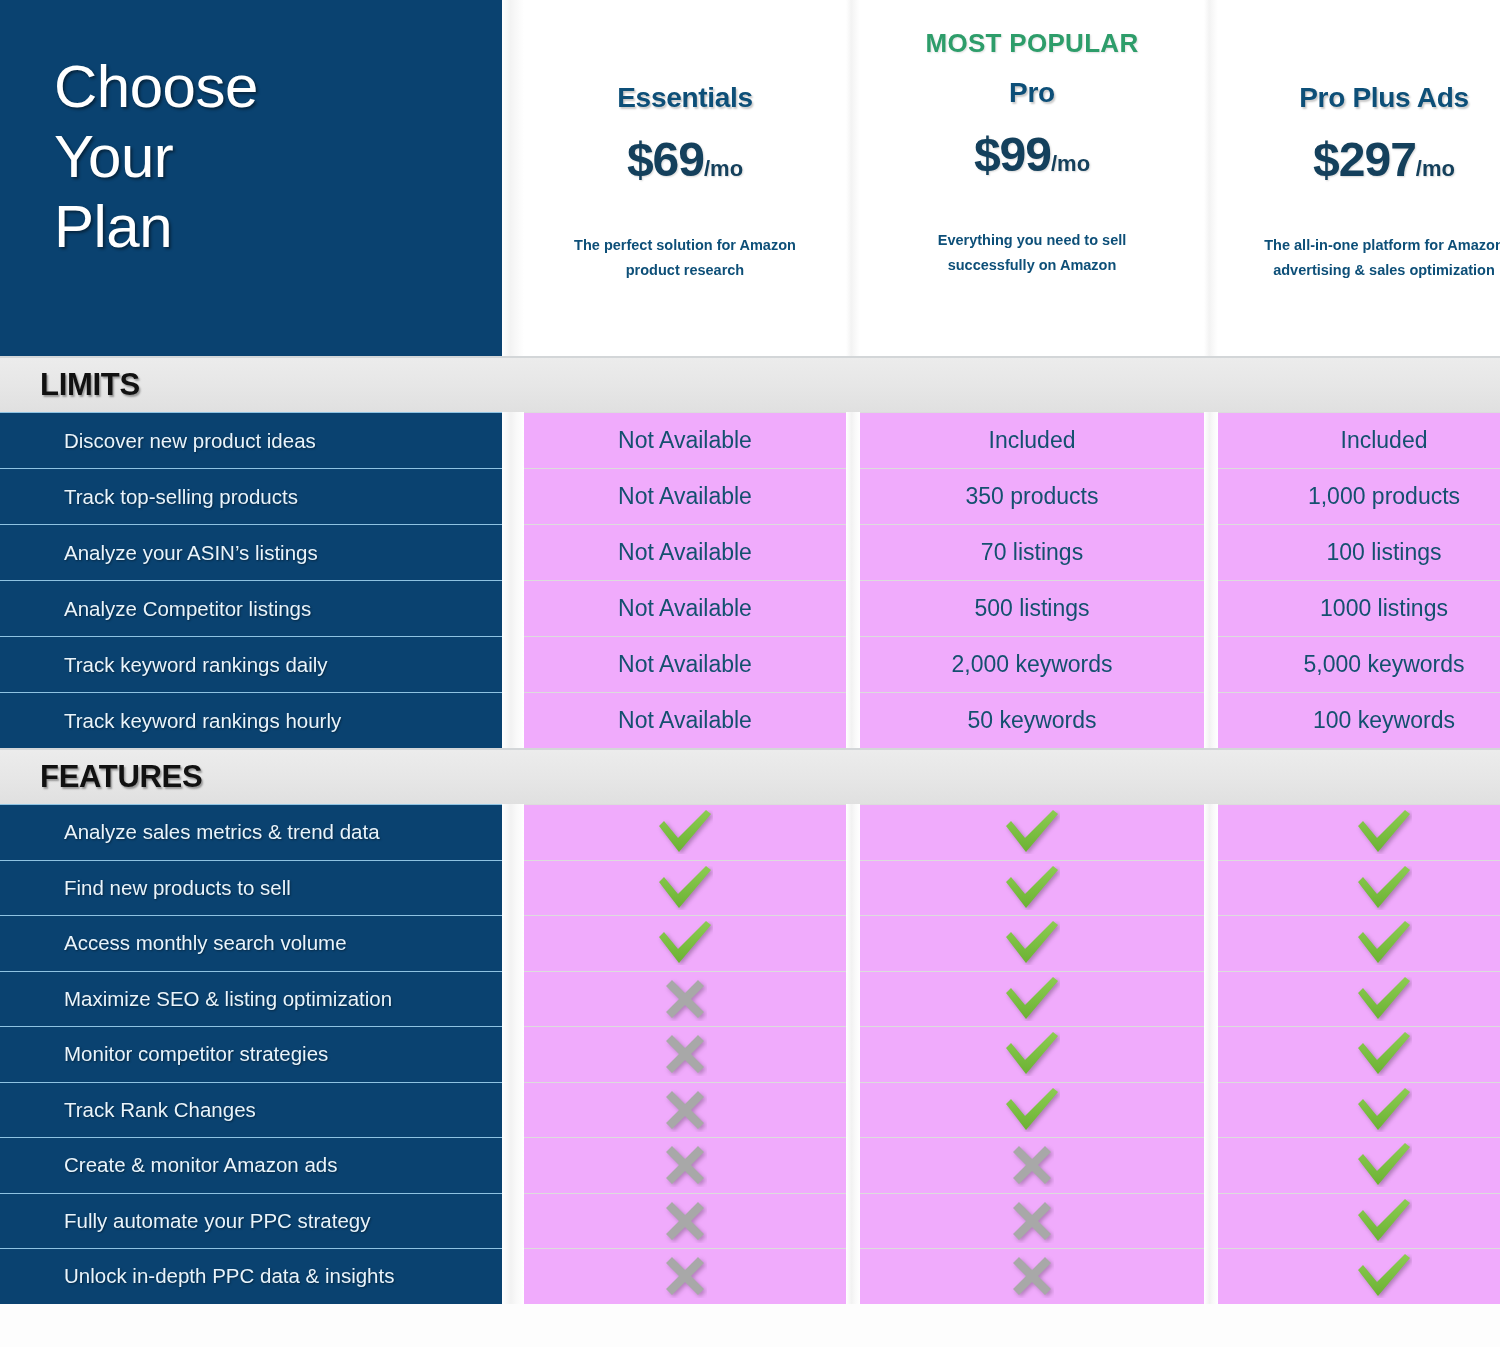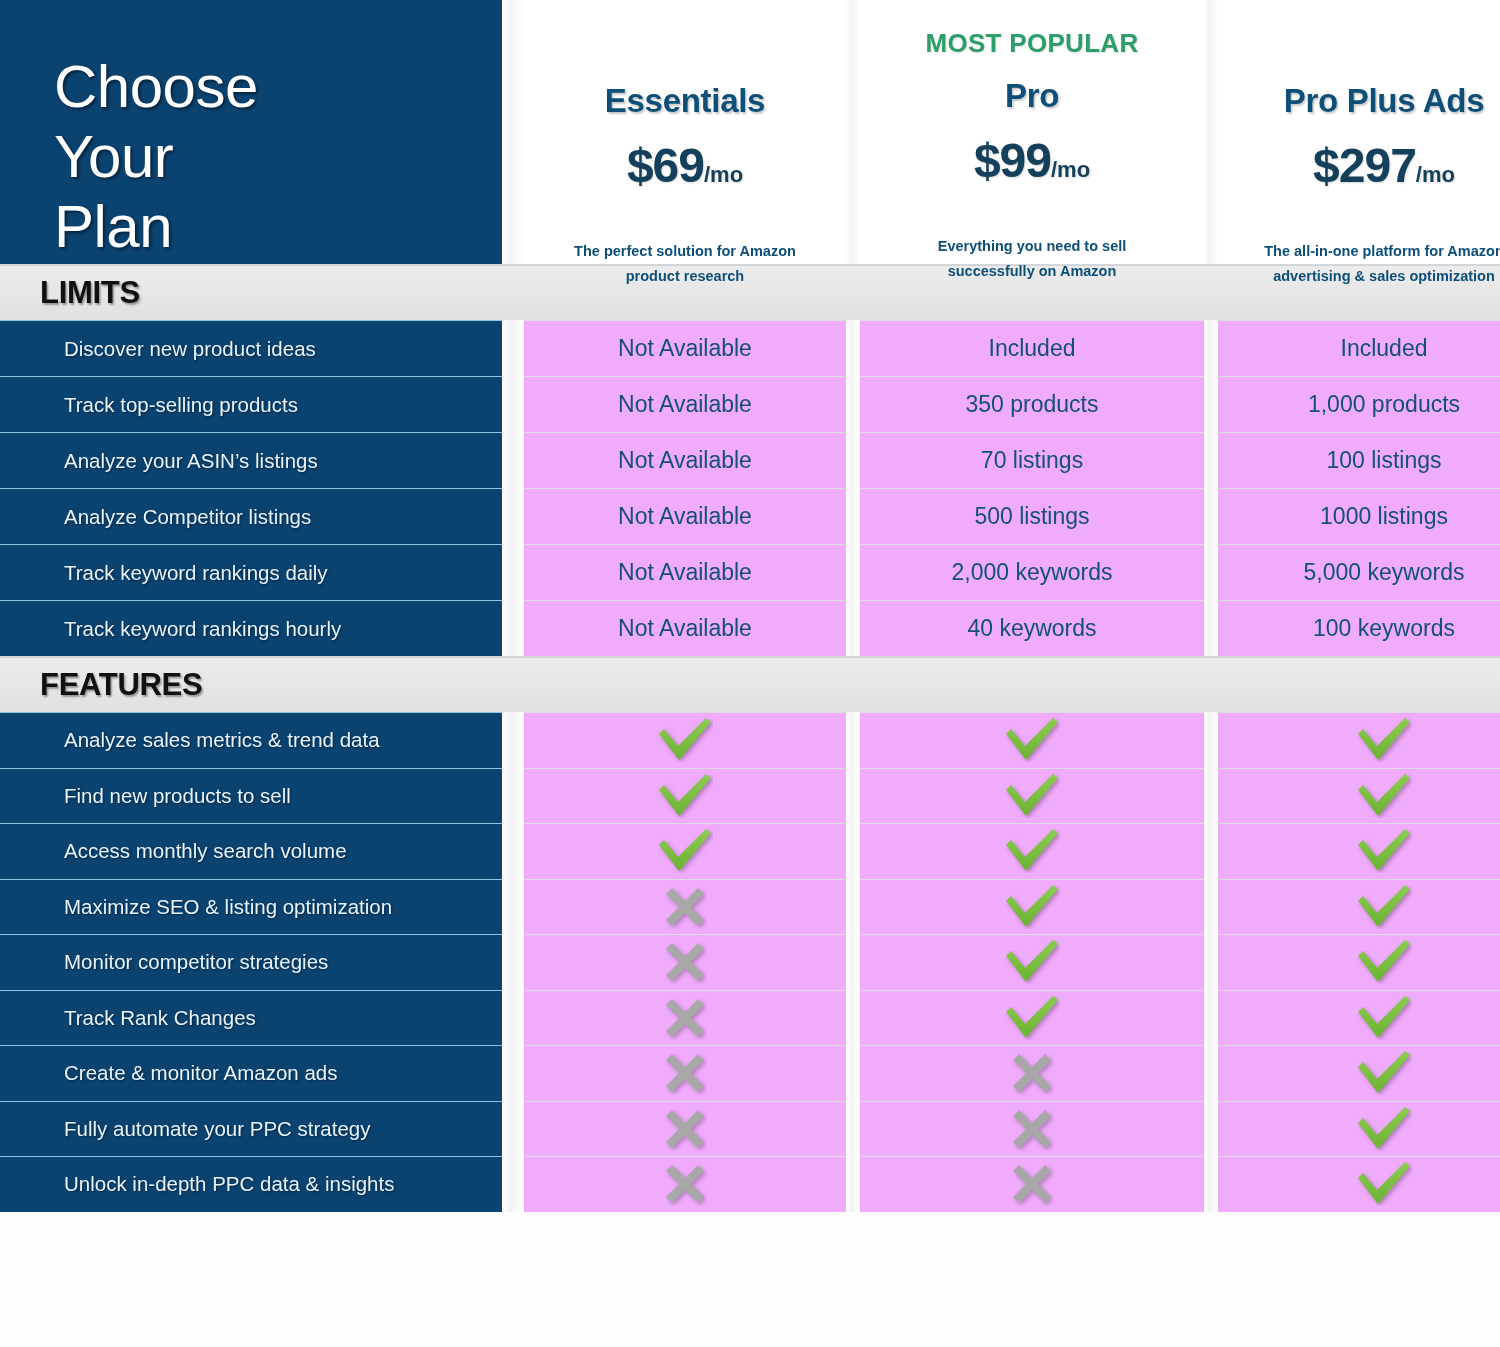--- a/index.html
+++ b/index.html
@@ -15,21 +15,21 @@
     position: relative;
     width: 1500px;
     height: 1347px;
     background: #fdfdfd;
   }
 
   
   .header {
     display: flex;
     width: 1500px;
-    height: 264px;
+    height: 356px;
     align-items: stretch;
   }
 
   .hero {
     width: 502px;
     background: #0a4270;
     position: relative;
     flex: 0 0 502px;
   }
   .hero-title {
@@ -73,21 +73,21 @@
     letter-spacing: 0.3px;
     margin-top: 28px;
     text-shadow: 1px 1px 2px rgba(0,0,0,0.13);
   }
   .plan-col.c1 .plan-name,
   .plan-col.c3 .plan-name { margin-top: 82px; }
   .plan-col.c2 .plan-name { margin-top: 18px; }
 
   .plan-name {
     color: #0d4f78;
-    font-size: 33px;
+    font-size: 28px;
     font-weight: bold;
     letter-spacing: -0.3px;
     text-shadow: 1.5px 1.5px 2px rgba(0,0,0,0.22);
   }
 
   .plan-price {
     margin-top: 20px;
     color: #14405c;
     font-size: 48px;
     font-weight: 700;
@@ -277,21 +277,21 @@
         <div class="cell-gap g2"></div>
         <div class="cell-val c2">2,000 keywords</div>
         <div class="cell-gap g2"></div>
         <div class="cell-val c3">5,000 keywords</div>
       </div>
       <div class="row limits">
         <div class="cell-label">Track keyword rankings hourly</div>
         <div class="cell-gap g1"></div>
         <div class="cell-val c1">Not Available</div>
         <div class="cell-gap g2"></div>
-        <div class="cell-val c2">40 keywords</div>
+        <div class="cell-val c2">50 keywords</div>
         <div class="cell-gap g2"></div>
         <div class="cell-val c3">100 keywords</div>
       </div>
       <div class="section-band">
         <div class="label">FEATURES</div>
       </div>
       <div class="row features">
         <div class="cell-label">Analyze sales metrics &amp; trend data</div>
         <div class="cell-gap g1"></div>
         <div class="cell-val c1">

